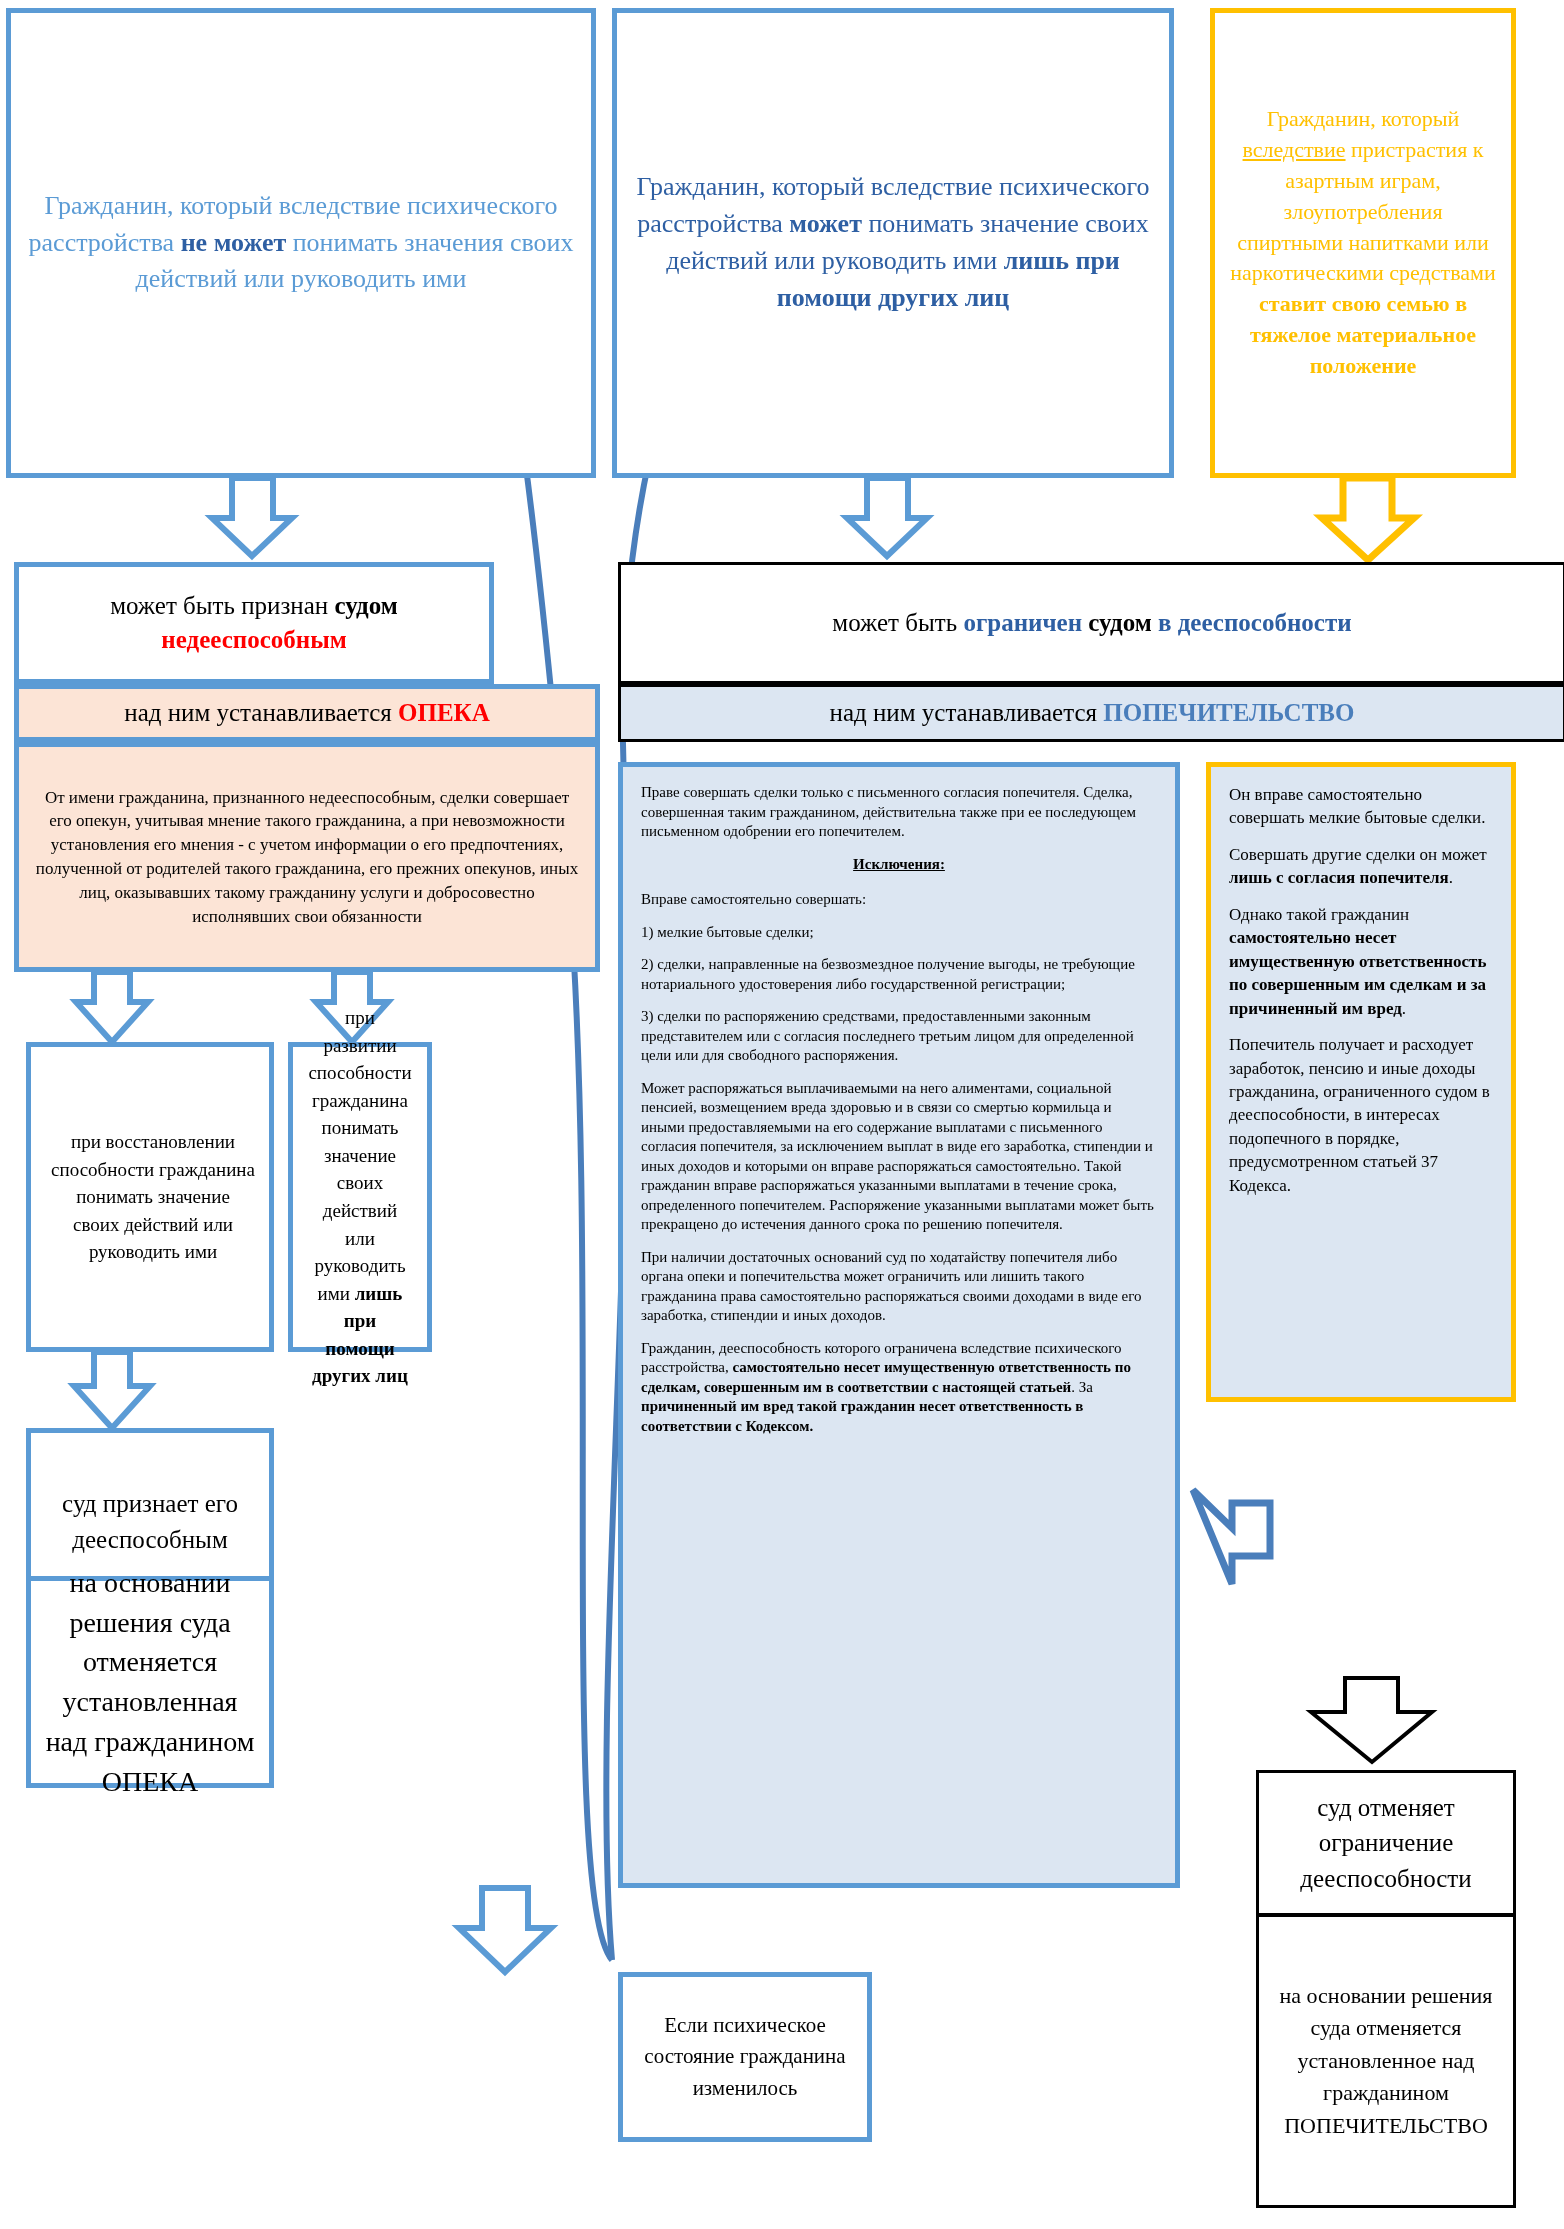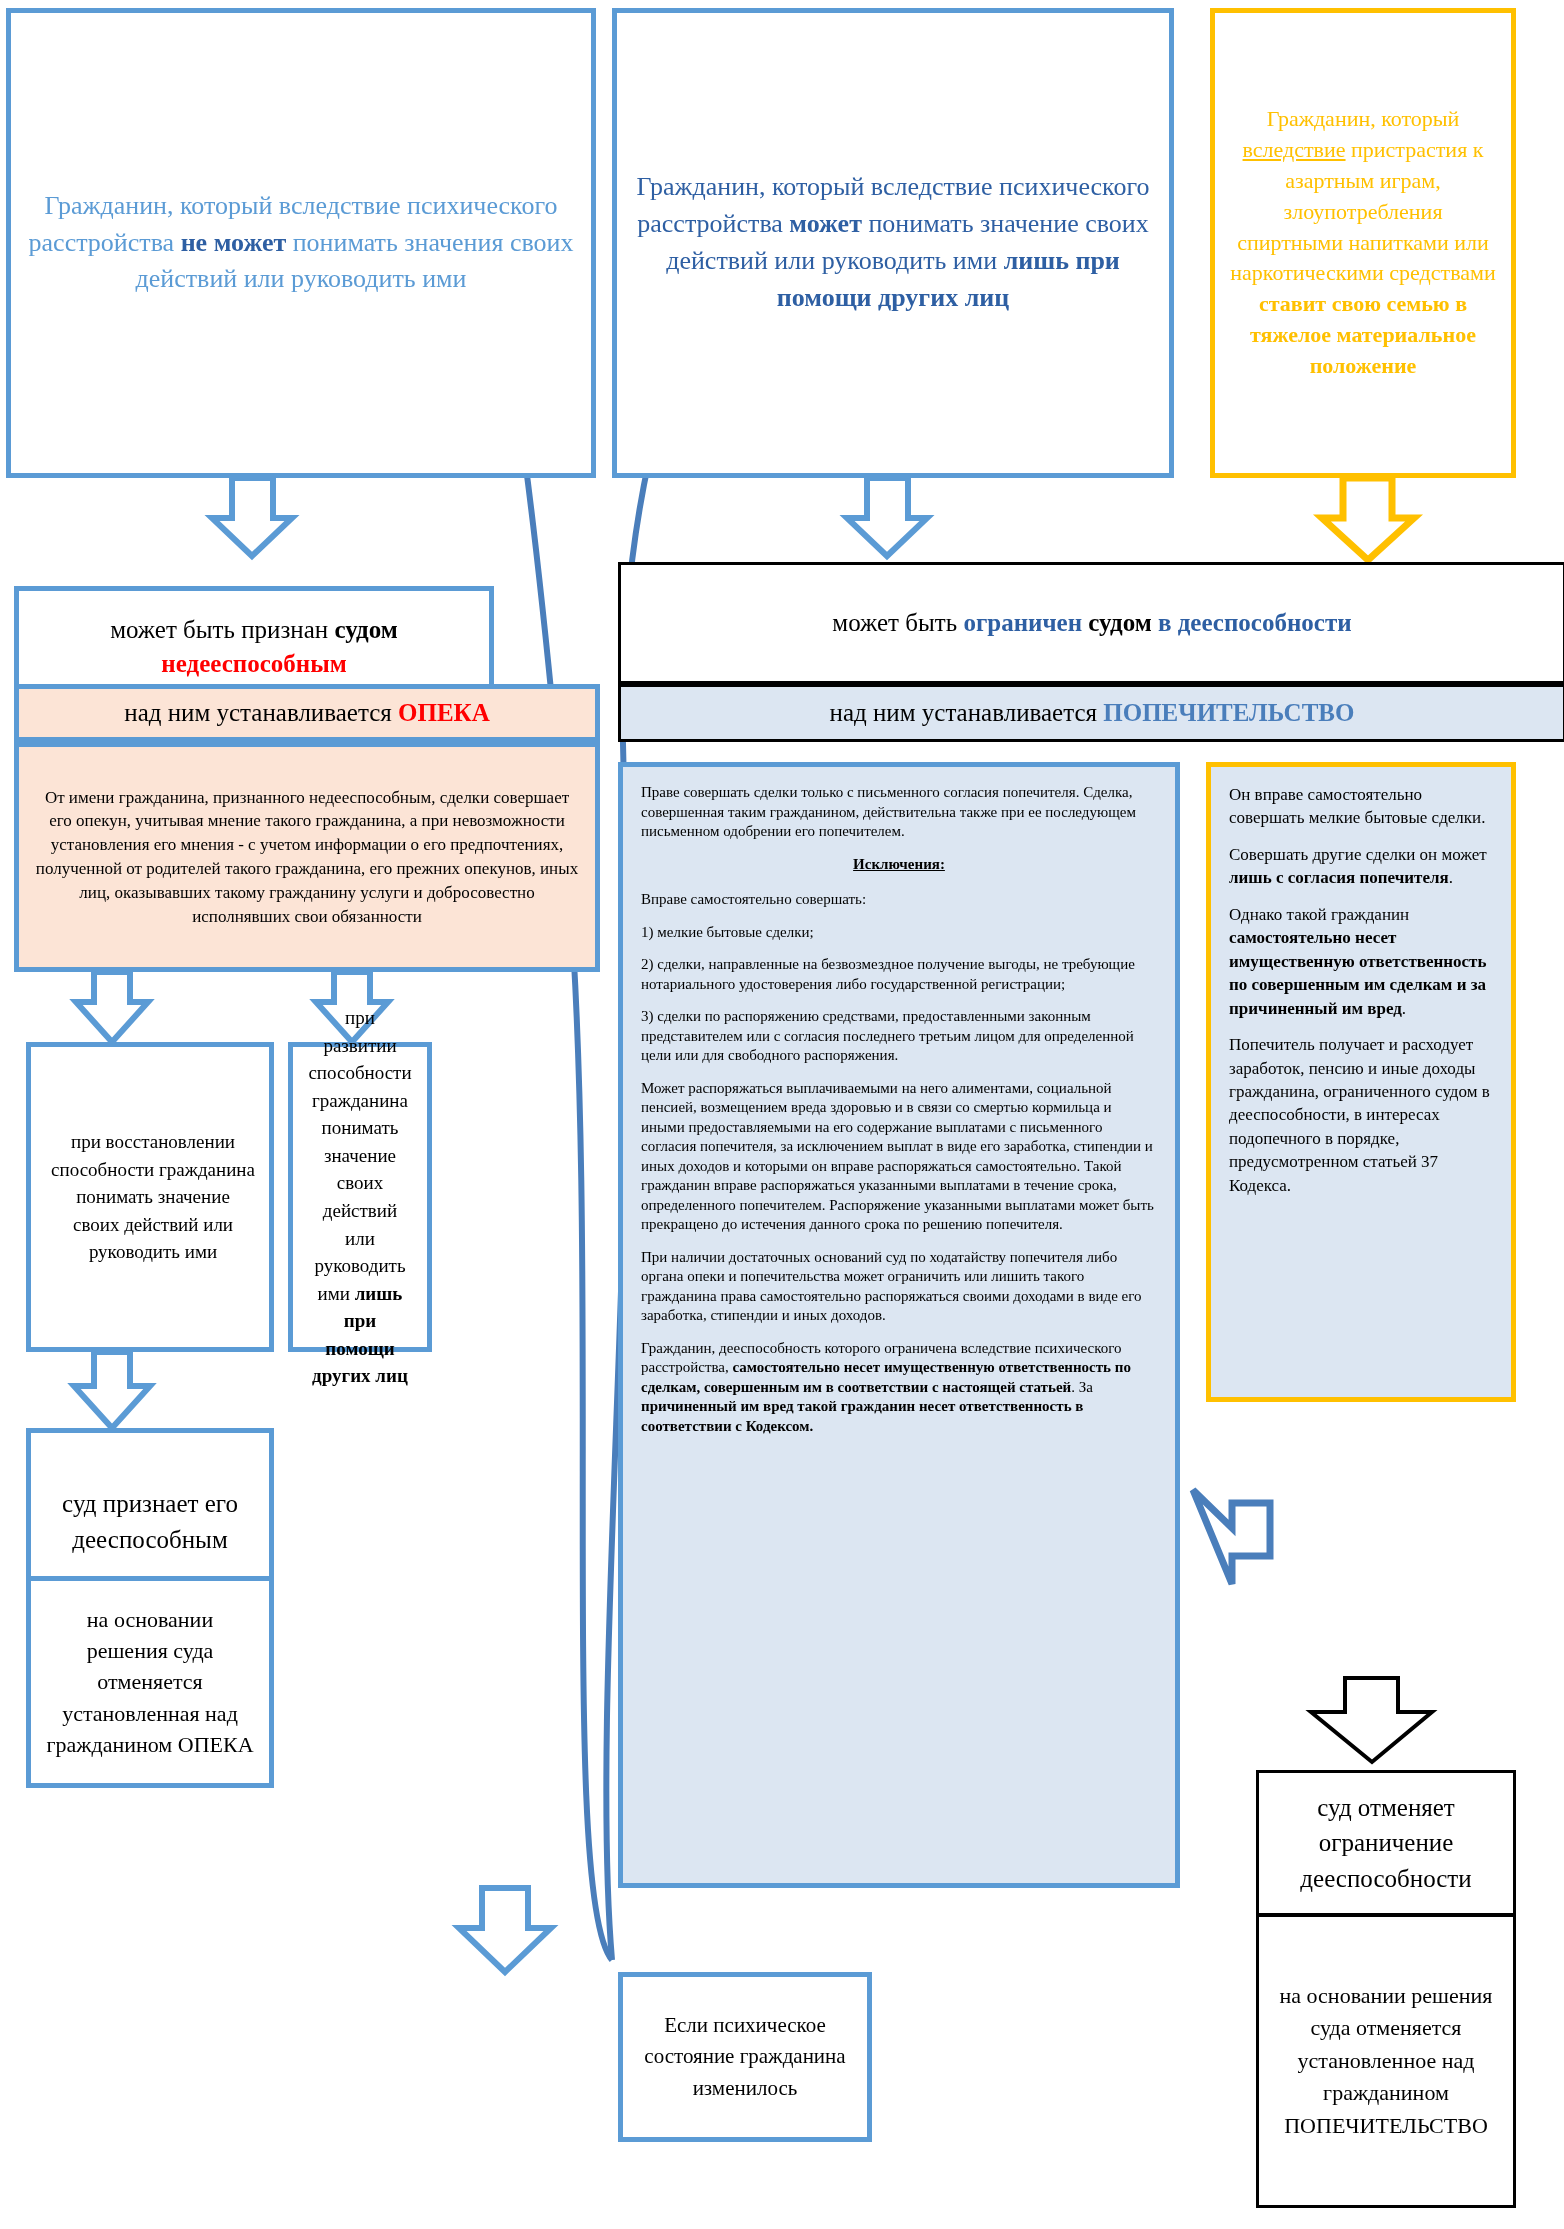--- a/index.html
+++ b/index.html
@@ -112,21 +112,21 @@
       <span class="t-darkblue">Гражданин, который вследствие психического расстройства </span><b class="t-darkblue">может</b><span class="t-darkblue"> понимать значение своих действий или руководить ими </span><b class="t-darkblue">лишь при помощи других лиц</b>
     </div>
   </div>
 
   <div class="node box-orange" style="left:1210px;top:8px;width:306px;height:470px;">
     <div class="pad" style="font-size:22px;line-height:1.40;">
       <span class="t-orange">Гражданин, который </span><u class="t-orange">вследствие</u><span class="t-orange"> пристрастия к азартным играм, злоупотребления спиртными напитками или наркотическими средствами </span><b class="t-orange">ставит свою семью в тяжелое материальное положение</b>
     </div>
   </div>
 
-  <div class="node box-blue" style="left:14px;top:562px;width:480px;height:122px;margin-top:24px;">
+  <div class="node box-blue" style="left:14px;top:562px;width:480px;height:122px;">
     <div class="pad" style="font-size:25px;line-height:1.35;">
       <span class="t-black">может быть признан </span><b class="t-black">судом</b><br>
       <b class="t-red">недееспособным</b>
     </div>
   </div>
 
   <div class="node box-blue fill-peach" style="left:14px;top:684px;width:586px;height:58px;">
     <div style="font-size:25px;">
       <span class="t-black">над ним устанавливается </span><b class="t-red">ОПЕКА</b>
     </div>
@@ -162,21 +162,21 @@
     </div>
   </div>
 
   <div class="node box-blue" style="left:26px;top:1428px;width:248px;height:188px;">
     <div class="pad ctr" style="font-size:25px;line-height:1.45;color:#000;">
       <span>суд признает его дееспособным</span>
     </div>
   </div>
 
   <div class="node box-blue" style="left:26px;top:1576px;width:248px;height:212px;">
-    <div class="pad ctr" style="font-size:22px;line-height:1.42;color:#000;">
+    <div class="pad ctr" style="font-size:28px;line-height:1.42;color:#000;">
       <span>на основании решения суда отменяется установленная над гражданином ОПЕКА</span>
     </div>
   </div>
 
   <div class="node box-blue" style="left:618px;top:1972px;width:254px;height:170px;">
     <div class="pad ctr" style="font-size:21px;line-height:1.50;color:#000;">
       <span>Если психическое состояние гражданина изменилось</span>
     </div>
   </div>
 

